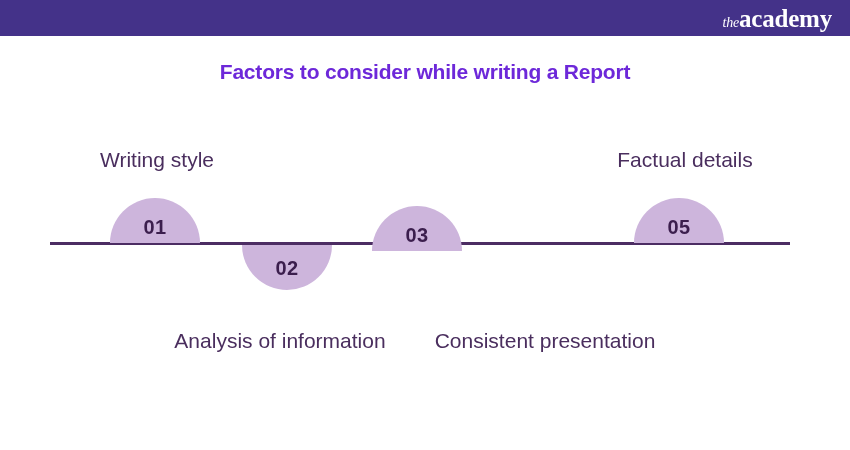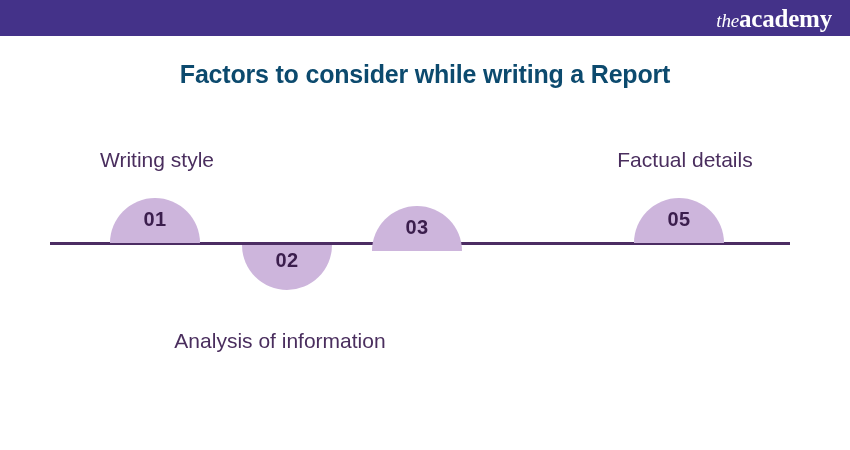--- a/index.html
+++ b/index.html
@@ -33,40 +33,40 @@
     font-size: 25px;
     letter-spacing: -0.2px;
     margin-right: 18px;
     white-space: nowrap;
     line-height: 1;
     display: flex;
     align-items: baseline;
   }
   .brand-the {
     font-style: italic;
-    font-size: 19px;
+    font-size: 14px;
     font-weight: 400;
   }
   .brand-knowledge {
     font-weight: 400;
   }
   .brand-academy {
     font-weight: 700;
   }
 
   
   .page-title {
     position: absolute;
     left: 0;
     top: 60px;
     width: 850px;
     text-align: center;
-    font-size: 25px;
+    font-size: 21px;
     font-weight: bold;
-    color: #0c4a6e;
+    color: #6d28d9;
     letter-spacing: -0.2px;
   }
 
   
   .stage {
     position: absolute;
     left: 0;
     top: 0;
     width: 850px;
     height: 450px;
@@ -88,27 +88,27 @@
     width: 90px;
     height: 45px;
     background: #CDB5DC;
     display: flex;
     align-items: center;
     justify-content: center;
   }
   .node.up {
     border-radius: 45px 45px 0 0;
     align-items: flex-end;
-    padding-bottom: 12px;
+    padding-bottom: 4px;
     box-sizing: border-box;
   }
   .node.down {
     border-radius: 0 0 45px 45px;
     align-items: flex-start;
-    padding-top: 4px;
+    padding-top: 12px;
     box-sizing: border-box;
   }
   .node-number {
     font-size: 20px;
     font-weight: bold;
     color: #3B1E4D;
     letter-spacing: 0.5px;
   }
 
   
@@ -156,19 +156,20 @@
 
   <div class="node down node-2">
     <span class="node-number">02</span>
   </div>
   <div class="caption cap-2">Analysis of information</div>
 
   <div class="node up node-3">
     <span class="node-number">03</span>
   </div>
 
+  <div class="caption cap-4">Consistent presentation</div>
 
   <div class="node up node-5">
     <span class="node-number">05</span>
   </div>
   <div class="caption cap-5">Factual details</div>
 
 </div>
 
 </body></html>

